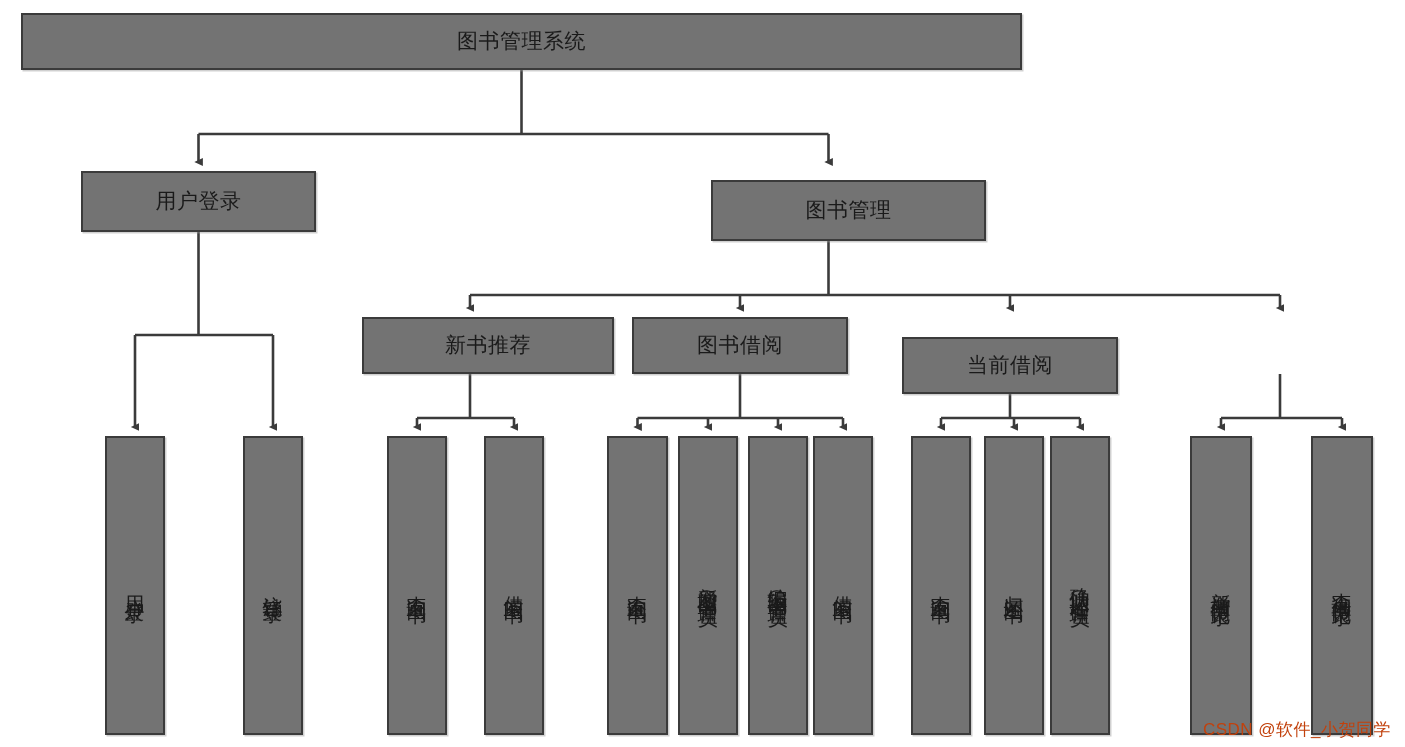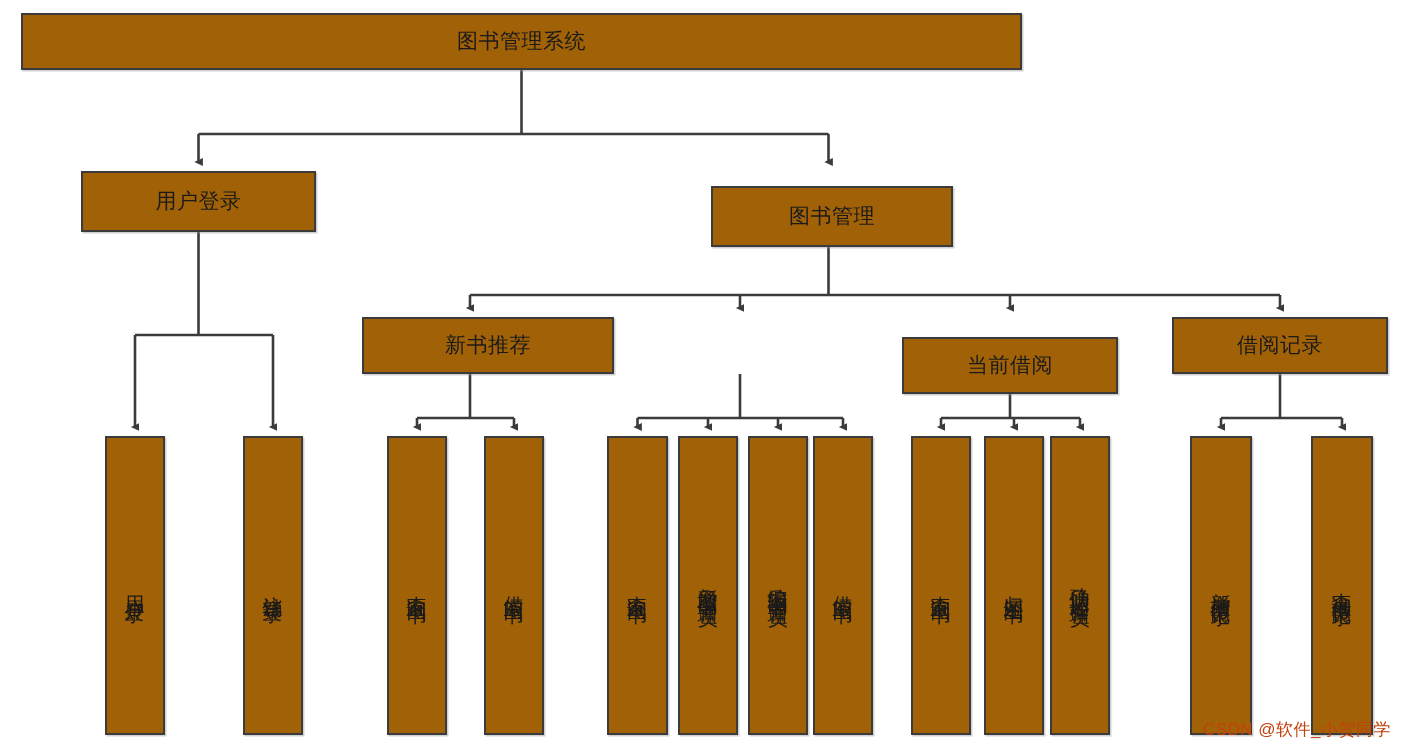--- a/index.html
+++ b/index.html
@@ -21,21 +21,21 @@
     position: absolute;
     left: 0;
     top: 0;
     width: 1405px;
     height: 747px;
   }
   .node-box {
     position: absolute;
     box-sizing: border-box;
     border: 2px solid #3b3b3b;
-    background: #a16207;
+    background: #737373;
     display: flex;
     align-items: center;
     justify-content: center;
     box-shadow: 1.5px 1.5px 0 0 rgba(150,150,150,0.45);
   }
   .node-label {
     color: #1a1a1a;
     font-size: 21px;
     line-height: 1.25;
     letter-spacing: 0.5px;
@@ -110,32 +110,32 @@
       </g>
   </svg>
 
   <div class="node-box root" style="left: 21px; top: 13px; width: 1001px; height: 57px;">
     <span class="node-label">图书管理系统</span>
   </div>
 
   <div class="node-box" style="left: 81px; top: 171px; width: 235px; height: 61px;">
     <span class="node-label">用户登录</span>
   </div>
-  <div class="node-box" style="left: 711px; top: 186px; width: 242px; height: 61px;">
+  <div class="node-box" style="left: 711px; top: 180px; width: 275px; height: 61px;">
     <span class="node-label">图书管理</span>
   </div>
 
   <div class="node-box" style="left: 362px; top: 317px; width: 252px; height: 57px;">
     <span class="node-label">新书推荐</span>
   </div>
+  <div class="node-box" style="left: 632px; top: 317px; width: 216px; height: 57px;">
+    <span class="node-label">图书借阅</span>
+  </div>
   <div class="node-box" style="left: 902px; top: 317px; width: 216px; height: 57px; margin-top: 20px;">
     <span class="node-label">当前借阅</span>
-  </div>
-  <div class="node-box" style="left: 1172px; top: 317px; width: 216px; height: 57px;">
-    <span class="node-label">借阅记录</span>
   </div>
 
   <div class="node-box vertical" style="left: 105px; top: 436px; width: 60px; height: 299px;">
     <span class="node-label">用户登录</span>
   </div>
   <div class="node-box vertical" style="left: 243px; top: 436px; width: 60px; height: 299px;">
     <span class="node-label">注销登录</span>
   </div>
   <div class="node-box vertical" style="left: 387px; top: 436px; width: 60px; height: 299px;">
     <span class="node-label">查询图书</span>

